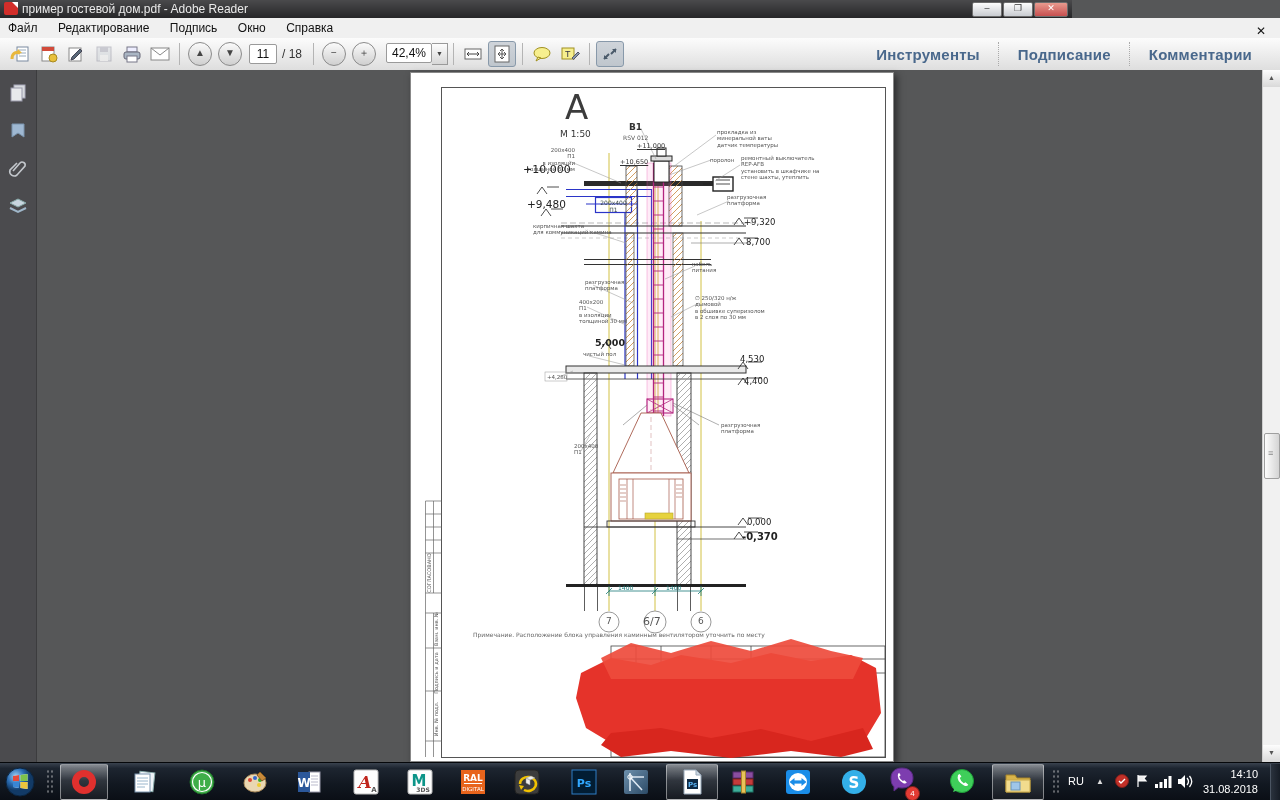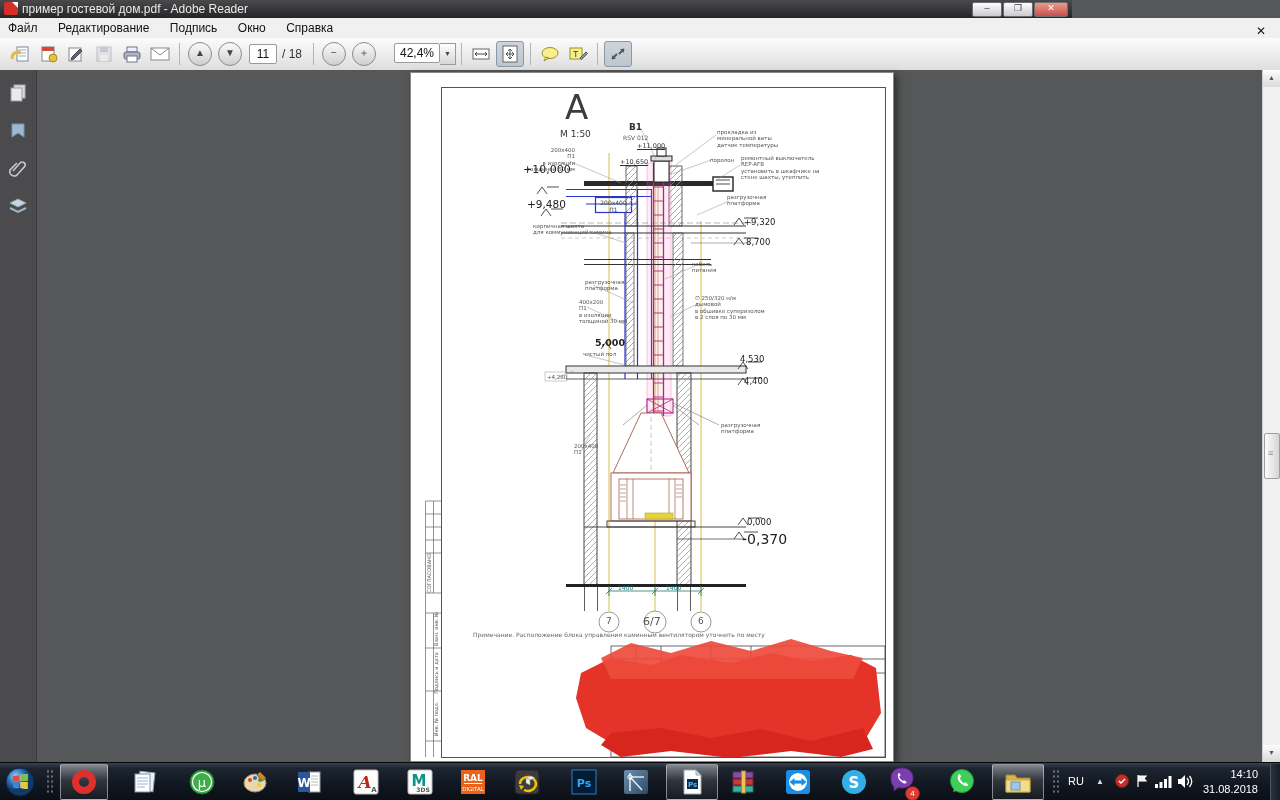--- a/index.html
+++ b/index.html
@@ -141,21 +141,21 @@
         </svg>
       </div>
     <div class="tsep"></div>
     <div class="circbtn">▲</div>
     <div class="circbtn">▼</div>
     <div class="tbox pagebox">11</div>
     <div class="pagetotal">/ 18</div>
     <div class="tsep"></div>
     <div class="circbtn">−</div>
     <div class="circbtn">＋</div>
-    <div style="display:flex;margin-left:15px">
+    <div style="display:flex;margin-left:7px">
       <div class="tbox zoombox">42,4%</div>
       <div class="zoomdrop">▼</div>
     </div>
     <div class="tsep"></div>
     <div class="tbtn">
       <svg width="20" height="16">
           <rect x="2" y="3" width="16" height="10" fill="#fff" stroke="#666"></rect>
           <path d="M4 8h12M6 6l-2 2 2 2M14 6l2 2-2 2" stroke="#444" fill="none"></path>
         </svg>
       </div>
@@ -180,20 +180,27 @@
         </svg>
       </div>
     <div class="tsep"></div>
     <div class="tbtn pressed">
       <svg width="18" height="16">
           <path d="M3 13l5-5M15 3l-5 5" stroke="#4a5a6a" stroke-width="2"></path>
           <path d="M3 13v-4l4 4zM15 3v4l-4-4z" fill="#4a5a6a"></path>
         </svg>
       </div>
 
+    <div class="tb-right">
+      <span>Инструменты</span>
+      <div class="dotsep"></div>
+      <span>Подписание</span>
+      <div class="dotsep"></div>
+      <span>Комментарии</span>
+    </div>
   </div>
 
   <div class="workarea">
 
     <div class="sidebar">
       <svg class="sideicon" style="top:12px" width="22" height="22">
           <rect x="7" y="3" width="11" height="13" fill="#d7dade" stroke="#aab"></rect>
           <rect x="4" y="6" width="11" height="13" fill="#e8eaec" stroke="#99a"></rect>
         </svg>
       <svg class="sideicon" style="top:50px" width="22" height="22">
@@ -410,21 +417,21 @@
           <div class="dlbl" style="left: 184px; top: 264px; font-size: 9.5px; color: rgb(34, 34, 34); font-weight: bold;">5,000</div>
           <div class="dlbl" style="left: 172px; top: 278px; font-size: 5.5px; color: rgb(85, 85, 85);">чистый пол</div>
           <div class="dlbl" style="left: 329px; top: 281px; font-size: 8.5px; color: rgb(34, 34, 34);">4,530</div>
           <div class="dlbl" style="left: 333px; top: 303px; font-size: 8.5px; color: rgb(34, 34, 34); text-align: right;">4,400</div>
           <div class="dlbl" style="left: 136px; top: 301px; font-size: 5.5px; color: rgb(85, 85, 85);">+4,280</div>
           <div class="dlbl" style="left: 163px; top: 370px; font-size: 5.5px; color: rgb(85, 85, 85);">200x400
 П1</div>
           <div class="dlbl" style="left: 310px; top: 349px; font-size: 5.5px; color: rgb(85, 85, 85);">разгрузочная
 платформа</div>
           <div class="dlbl" style="left: 336px; top: 444px; font-size: 8.5px; color: rgb(34, 34, 34);">0,000</div>
-          <div class="dlbl" style="left: 331px; top: 458px; font-size: 14px; color: rgb(34, 34, 34);">-0,370</div>
+          <div class="dlbl" style="left: 331px; top: 458px; font-size: 10px; color: rgb(34, 34, 34); font-weight: bold;">-0,370</div>
           <div class="dlbl" style="left: 207px; top: 511px; font-size: 6px; color: rgb(26, 122, 122);">1400</div>
           <div class="dlbl" style="left: 255px; top: 511px; font-size: 6px; color: rgb(26, 122, 122);">1400</div>
           <div class="dlbl" style="left: 195px; top: 543px; font-size: 9px; color: rgb(85, 85, 85);">7</div>
           <div class="dlbl" style="left: 232px; top: 543px; font-size: 11px; color: rgb(85, 85, 85);">6/7</div>
           <div class="dlbl" style="left: 287px; top: 543px; font-size: 9px; color: rgb(85, 85, 85);">6</div>
           <div class="dlbl" style="left: 62px; top: 558px; font-size: 6px; color: rgb(102, 102, 102);">Примечание. Расположение блока управления каминным вентилятором уточнить по месту</div>
           <div class="dlbl rot" style="left: 19px; top: 500px; font-size: 5px; color: rgb(85, 85, 85);">СОГЛАСОВАНО</div>
           <div class="dlbl rot" style="left: 26px; top: 556px; font-size: 5px; color: rgb(85, 85, 85);">Взам. инв. №</div>
           <div class="dlbl rot" style="left: 26px; top: 600px; font-size: 5px; color: rgb(85, 85, 85);">Подпись и дата</div>
           <div class="dlbl rot" style="left: 26px; top: 646px; font-size: 5px; color: rgb(85, 85, 85);">Инв. № подл.</div>

